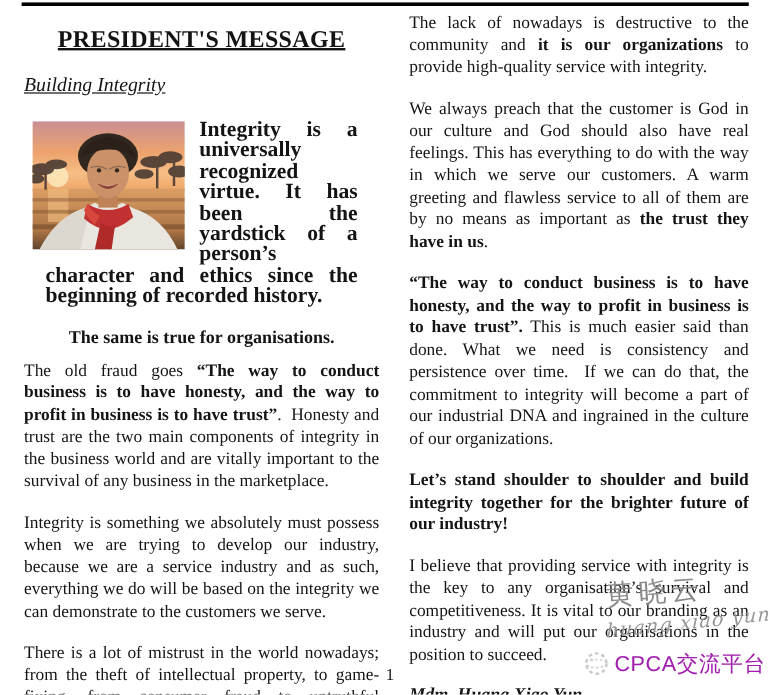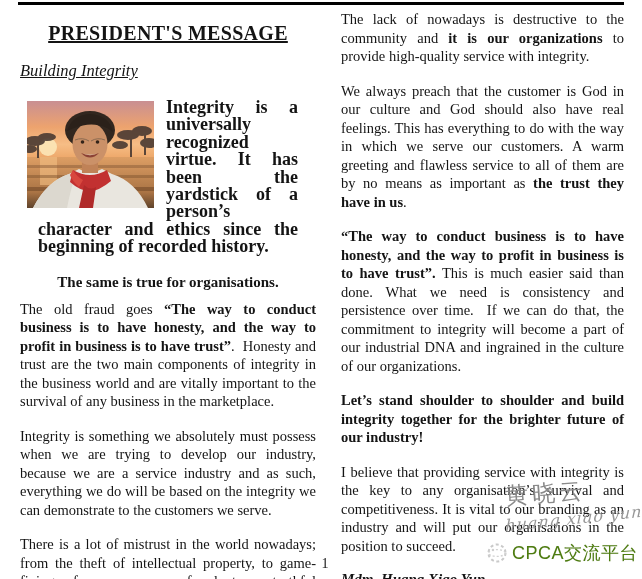--- a/index.html
+++ b/index.html
@@ -34,21 +34,21 @@
     font-family:"DejaVu Serif", serif; color:#8a8a8a;
   }
   .sig-pinyin {
     margin-top:2px; font-style:italic; font-size:16px; letter-spacing:1px;
     transform:rotate(-6deg) skewX(-8deg); color:#979797;
     font-family:"DejaVu Serif", serif; white-space:nowrap;
   }
 
   .watermark {
     position:absolute; left:486px; top:541px; display:flex; align-items:center; gap:4px;
-    color:#4d7c0f; font-family:"Liberation Sans", sans-serif; font-size:18px; letter-spacing:.5px;
+    color:#a21caf; font-family:"Liberation Sans", sans-serif; font-size:18px; letter-spacing:.5px;
     text-shadow:0 0 1px #e3e3e3; white-space:nowrap;
   }
   .page-num { position:absolute; left:0; width:650px; bottom:7px; text-align:center; font-size:14px; }
 </style>
 </head>
 <body>
 
 <div class="page">
   <div class="top-rule"></div>
 

